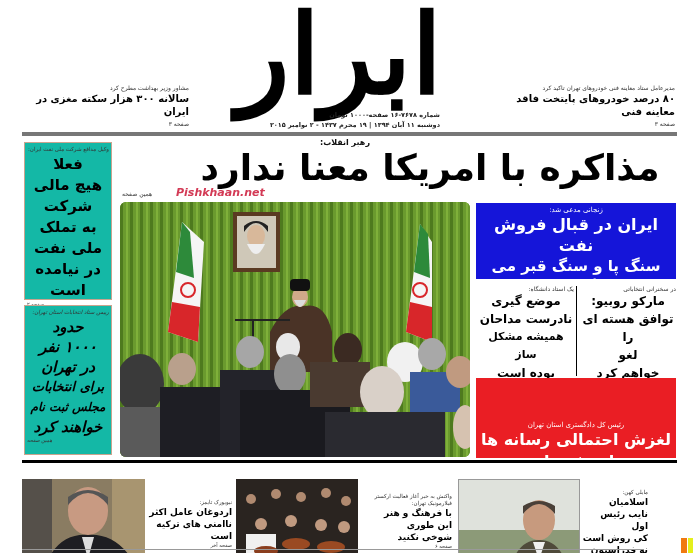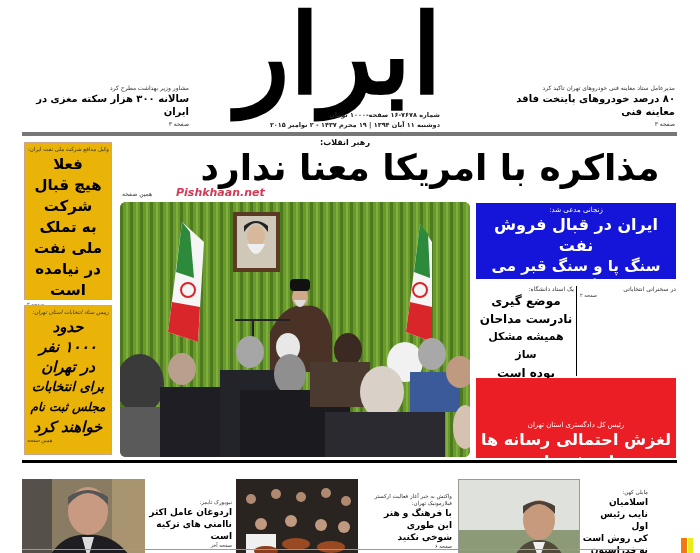--- a/index.html
+++ b/index.html
@@ -26,21 +26,21 @@
     .main-head {
       position: absolute; left: 160px; top: 148px; width: 540px; height: 40px;
       font-size: 36px; font-weight: bold; text-align: center; line-height: 40px; color: #000; letter-spacing: -1px;
       white-space: nowrap;
     }
     .watermark { position: absolute; left: 176px; top: 186px; font-size: 11px; font-weight: bold; color: #d33a55; direction: ltr; font-style: italic; }
     .same-page { position: absolute; left: 122px; top: 190px; font-size: 6px; color: #333; }
 
     
     .beige-box {
-      position: absolute; left: 24px; width: 88px; background: #eab308; border: 1px solid #c9a48f;
+      position: absolute; left: 24px; width: 88px; background: #14b8a6; border: 1px solid #c9a48f;
       text-align: center; padding: 3px 2px;
     }
     .beige-box .kicker { font-size: 5.5px; color: #333; text-align: right; margin-bottom: 2px; }
     .beige-box .body { font-size: 15px; font-weight: bold; line-height: 21px; color: #000; }
     .beige-box .page { font-size: 5px; color: #333; text-align: left; }
 
     
     .photo-main {
       position: absolute; left: 120px; top: 202px; width: 350px; height: 255px; overflow: hidden;
       border-radius: 6px; background: #5e8a2a;
@@ -99,21 +99,21 @@
 
 <div class="super-head">رهبر انقلاب:</div>
 <div class="main-head">مذاکره با امریکا معنا ندارد</div>
 <div class="watermark">Pishkhaan.net</div>
 <div class="same-page">همین صفحه</div>
 
 <div class="beige-box" style="top:142px; height:158px;">
   <div class="kicker">وکیل مدافع شرکت ملی نفت ایران:</div>
   <div class="body">
     <div>فعلا</div>
-    <div>هیچ قبال</div>
+    <div>هیچ مالی</div>
     <div>شرکت</div>
     <div>به تملک</div>
     <div>ملی نفت</div>
     <div>در نیامده</div>
     <div>است</div>
   </div>
   <div class="page">صفحه ۲</div>
 </div>
 <div class="beige-box" style="top:305px; height:150px;font-style:italic;">
   <div class="kicker">رییس ستاد انتخابات استان تهران:</div>
@@ -197,20 +197,26 @@
     <div>موضع گیری</div>
     <div>نادرست مداحان</div>
     <div style="font-size:11px;">همیشه مشکل ساز</div>
     <div>بوده است</div>
   </div>
   <div class="page">صفحه ۲</div>
 </div>
 <div class="col-divider"></div>
 <div class="mid-col" style="left:580px; width:96px;">
   <div class="kicker">در سخنرانی انتخاباتی</div>
+  <div class="body" style="font-size:12px;">
+    <div>مارکو روبیو:</div>
+    <div>توافق هسته ای را</div>
+    <div>لغو</div>
+    <div>خواهم کرد</div>
+  </div>
   <div class="page">صفحه ۲</div>
 </div>
 
 <div class="red-box">
   <div class="kicker">رئیس کل دادگستری استان تهران</div>
   <div class="head">
     <div>لغزش احتمالی رسانه ها</div>
     <div>موجب لغزش جامعه می شود</div>
   </div>
   <div class="page">صفحه ۲</div>

